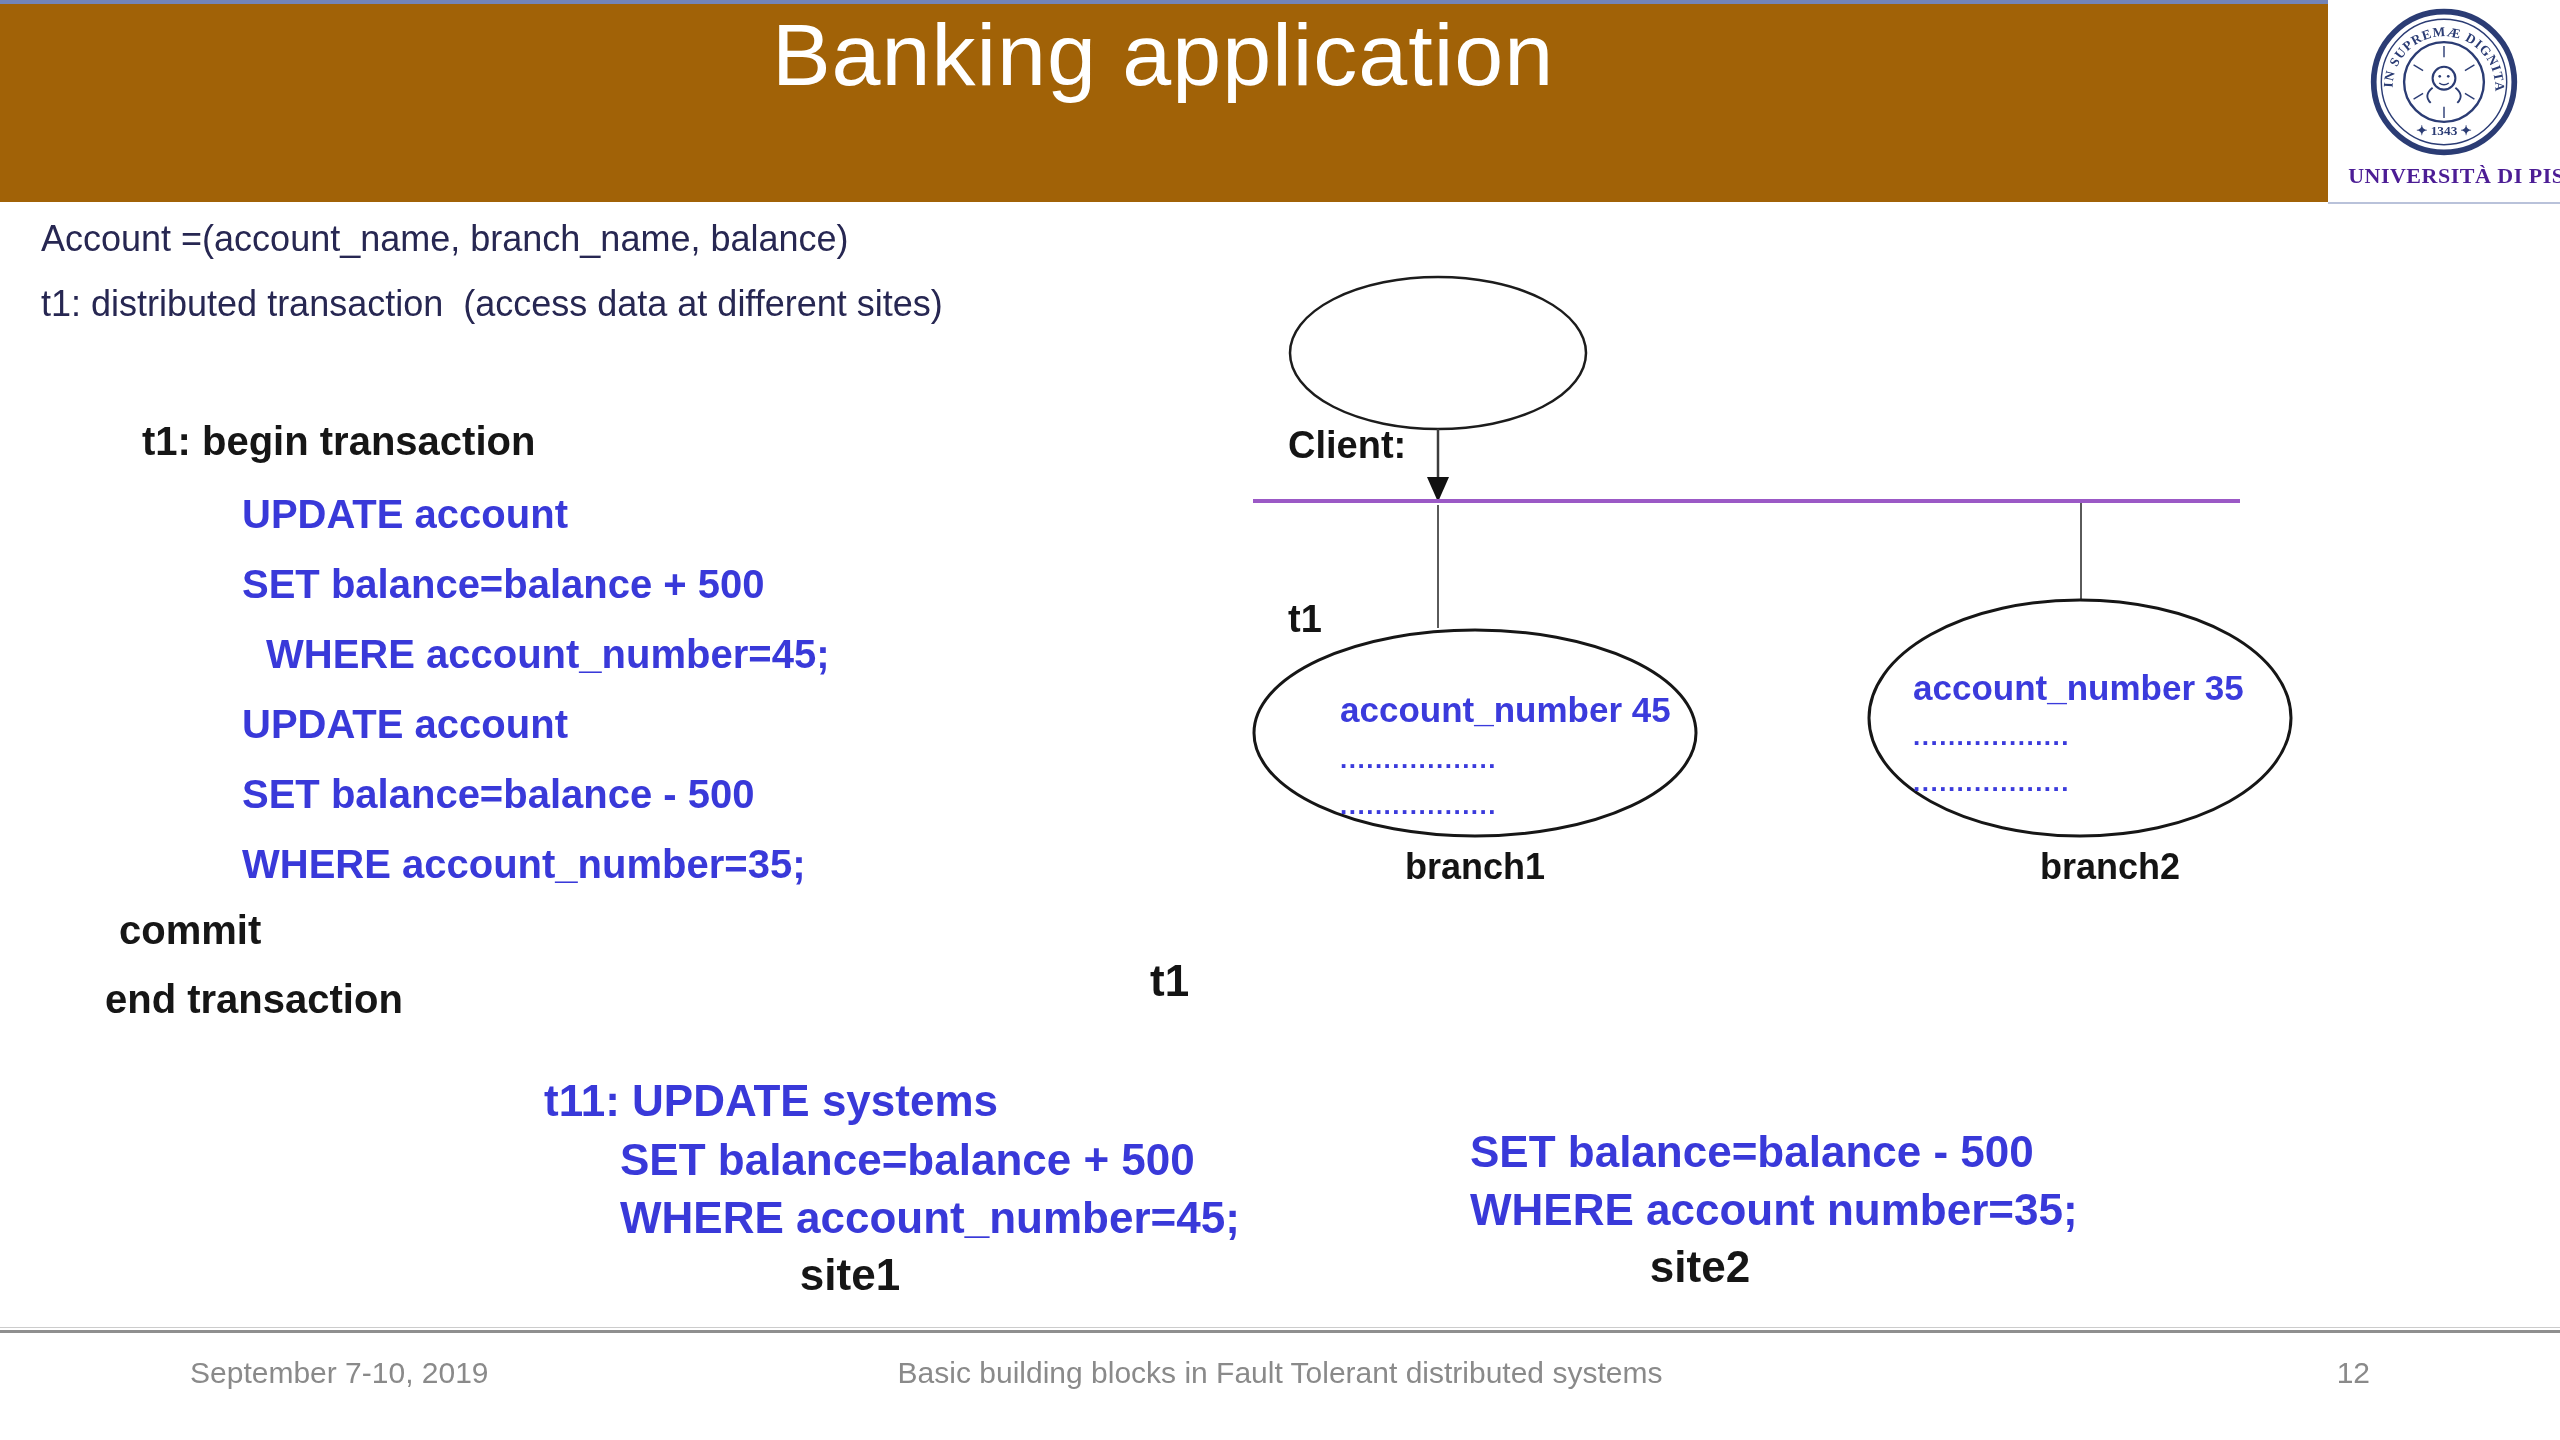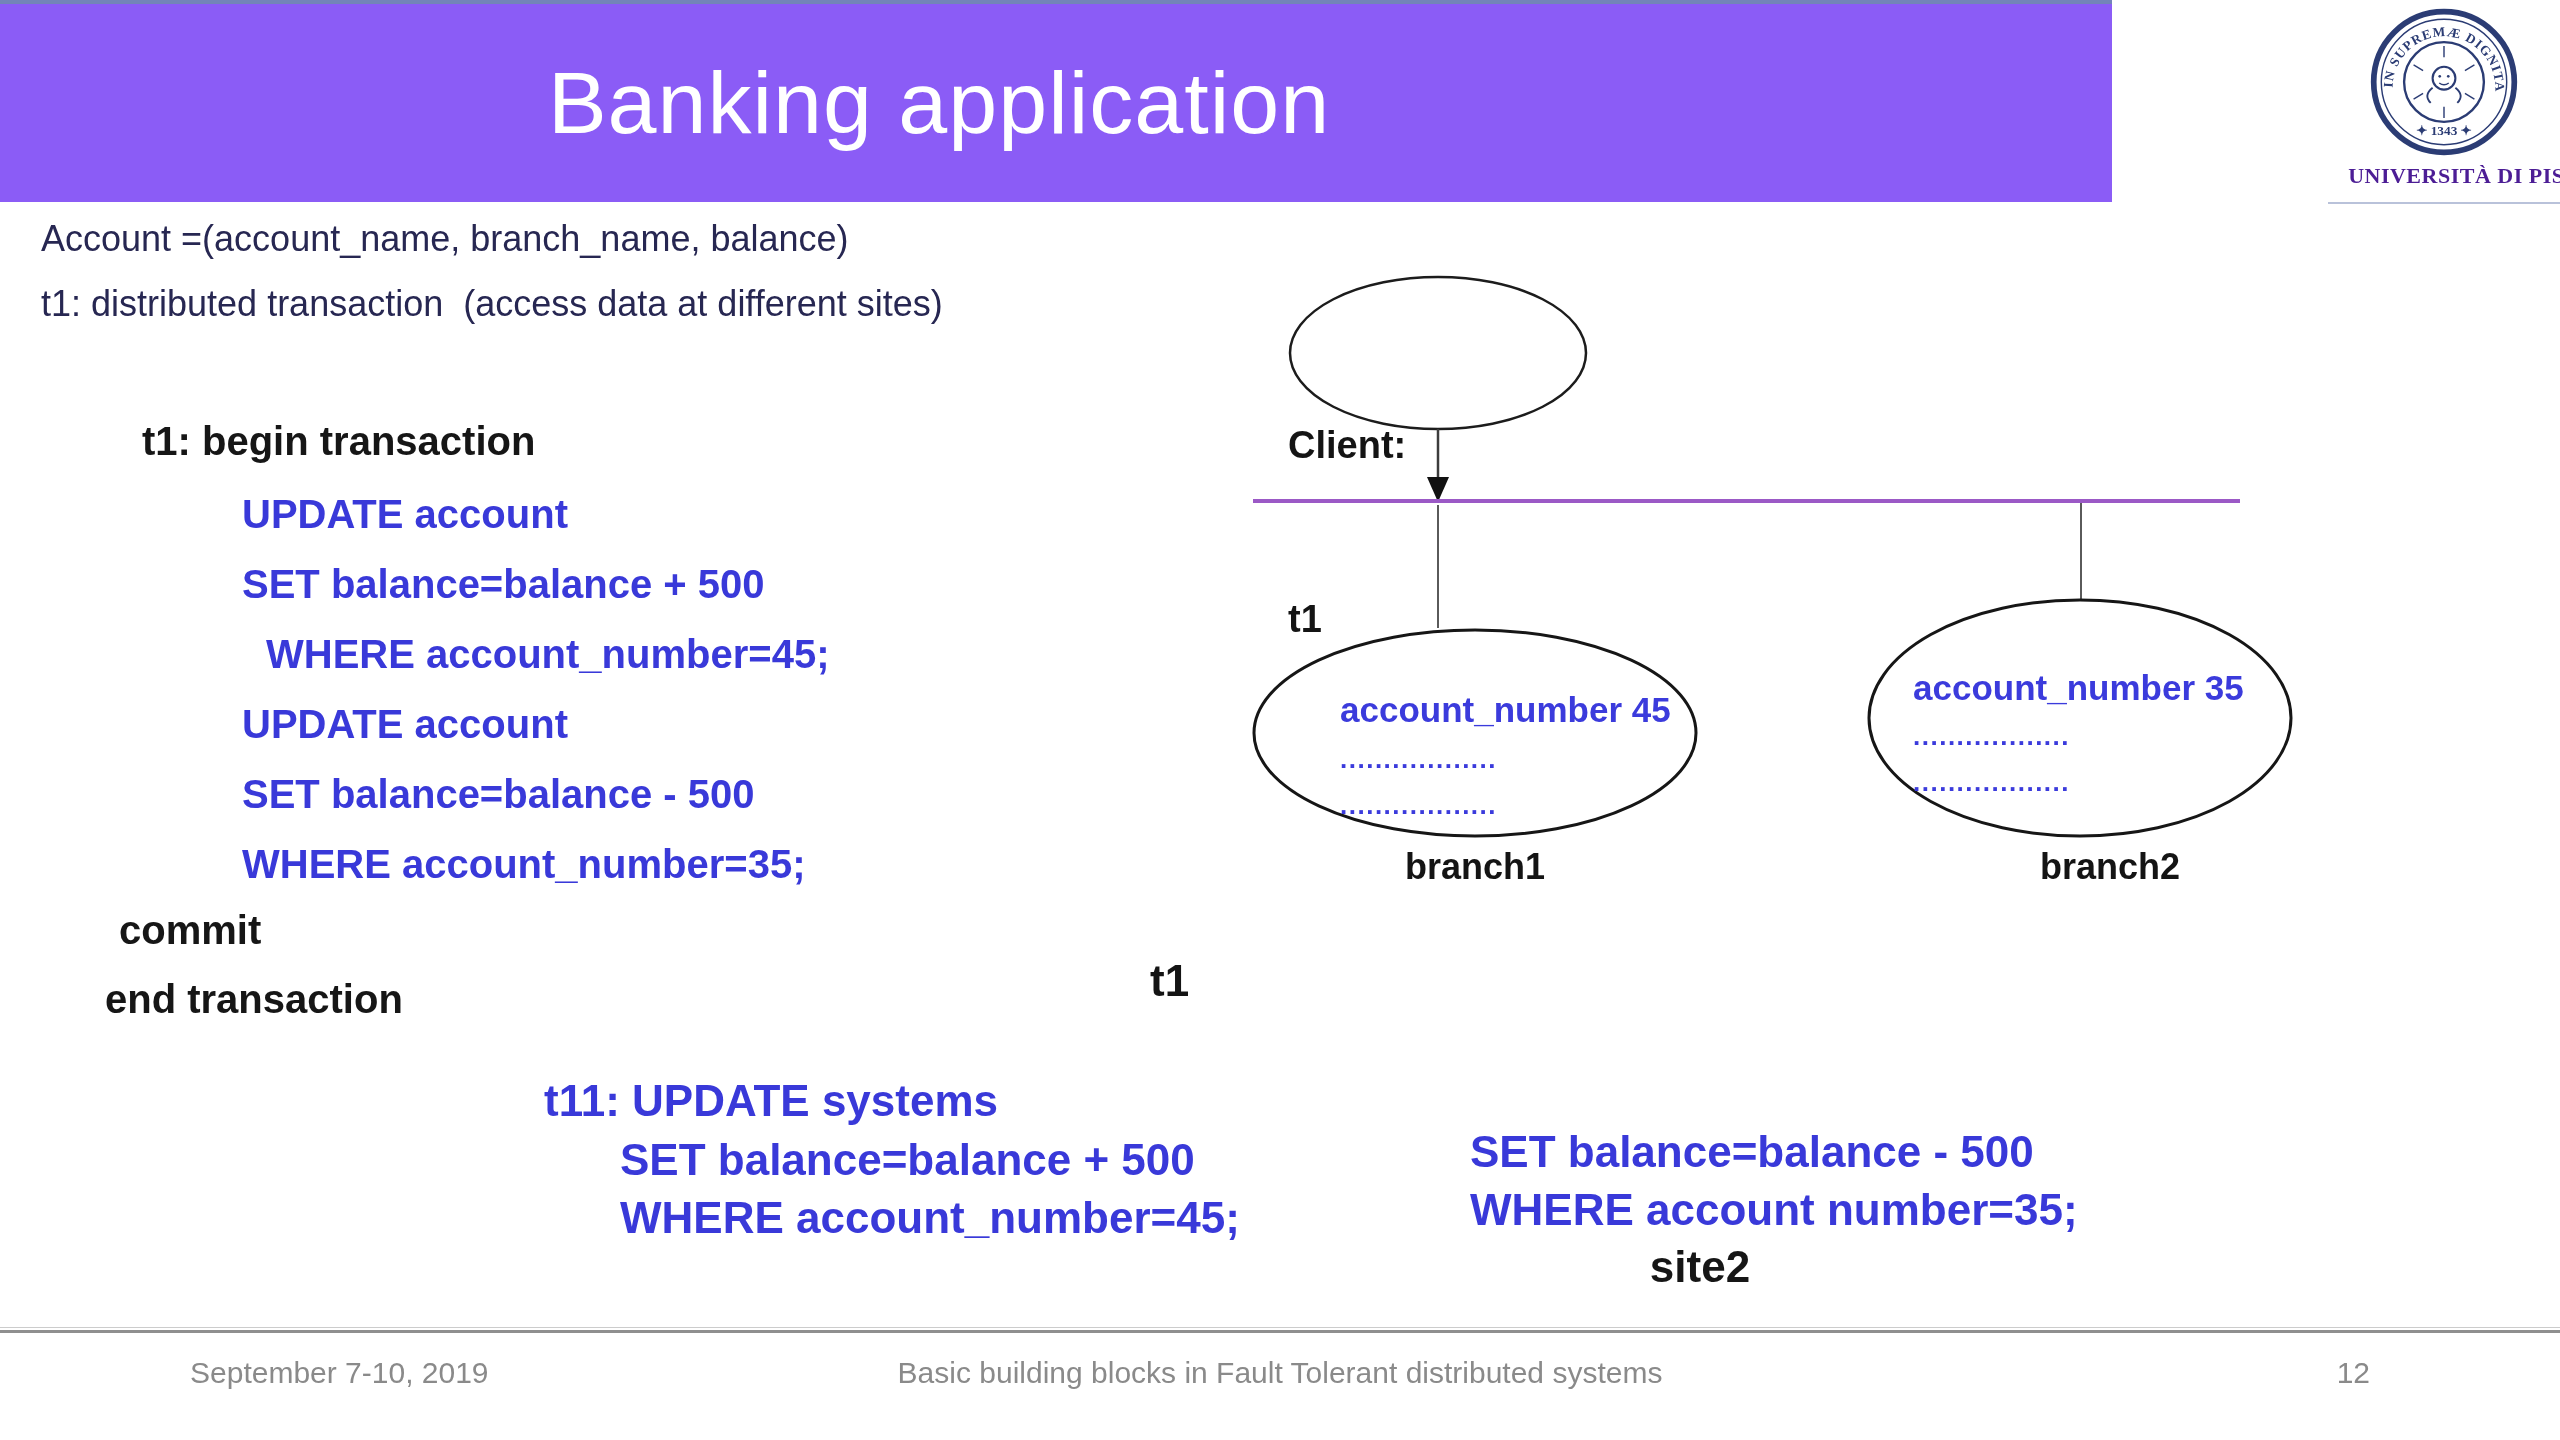--- a/index.html
+++ b/index.html
@@ -9,26 +9,25 @@
     height: 1440px;
     background: #ffffff;
     overflow: hidden;
     font-family: "Liberation Sans", sans-serif;
     color: #141414;
   }
   
   .band {
     position: absolute;
     left: 0; top: 0;
-    width: 2112px; height: 202px;
-    background: #8b5cf6;
+    width: 2560px; height: 202px;
+    background: #a16207;
     border-top: 4px solid #7384b8;
     box-sizing: border-box;
     display: flex;
-    align-items: center;
     justify-content: center;
     padding-right: 234px; 
   }
   .slide-title {
     font-size: 88px;
     font-weight: 300;
     color: #ffffff;
     letter-spacing: 1px;
     white-space: pre;
   }
@@ -153,20 +152,21 @@
   <div class="abs ell-blue" style="left:1913px; top:668px; font-size:35px;">account_number 35</div>
   <div class="abs dots" style="left:1913px; top:721px;">..................</div>
   <div class="abs dots" style="left:1913px; top:767px;">..................</div>
   <div class="abs diagram-label" style="left:1990px; top:846px; width:240px; text-align:center; font-size:36px;">branch2</div>
 
   <div class="abs diagram-label" style="left:1150px; top:956px; font-size:44px;">t1</div>
 
   <div class="abs sub-blue" style="left:544px; top:1076px;">t11: UPDATE systems</div>
   <div class="abs sub-blue" style="left:620px; top:1135px;">SET balance=balance + 500</div>
   <div class="abs sub-blue" style="left:620px; top:1193px;">WHERE account_number=45;</div>
+  <div class="abs sub-black" style="left:620px; top:1250px; width:460px; text-align:center;">site1</div>
 
   <div class="abs sub-blue" style="left:1470px; top:1127px;">SET balance=balance - 500</div>
   <div class="abs sub-blue" style="left:1470px; top:1185px;">WHERE account number=35;</div>
   <div class="abs sub-black" style="left:1470px; top:1242px; width:460px; text-align:center;">site2</div>
 
   <div class="footer-line-light"></div>
   <div class="footer-line-dark"></div>
   <div class="abs footer-text" style="left:190px; top:1356px;">September 7-10, 2019</div>
   <div class="abs footer-text footer-center" style="top:1356px;">Basic building blocks in Fault Tolerant distributed systems</div>
   <div class="abs footer-text" style="right:190px; top:1356px;">12</div>

